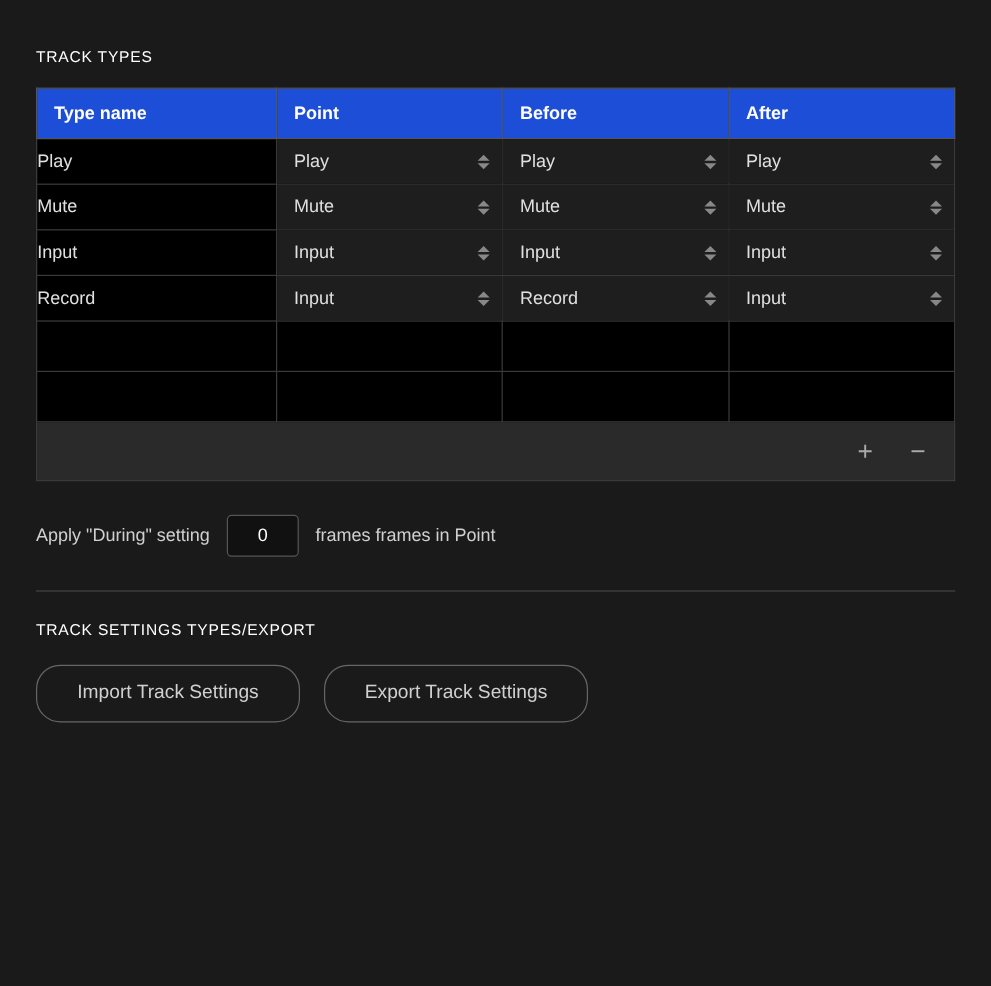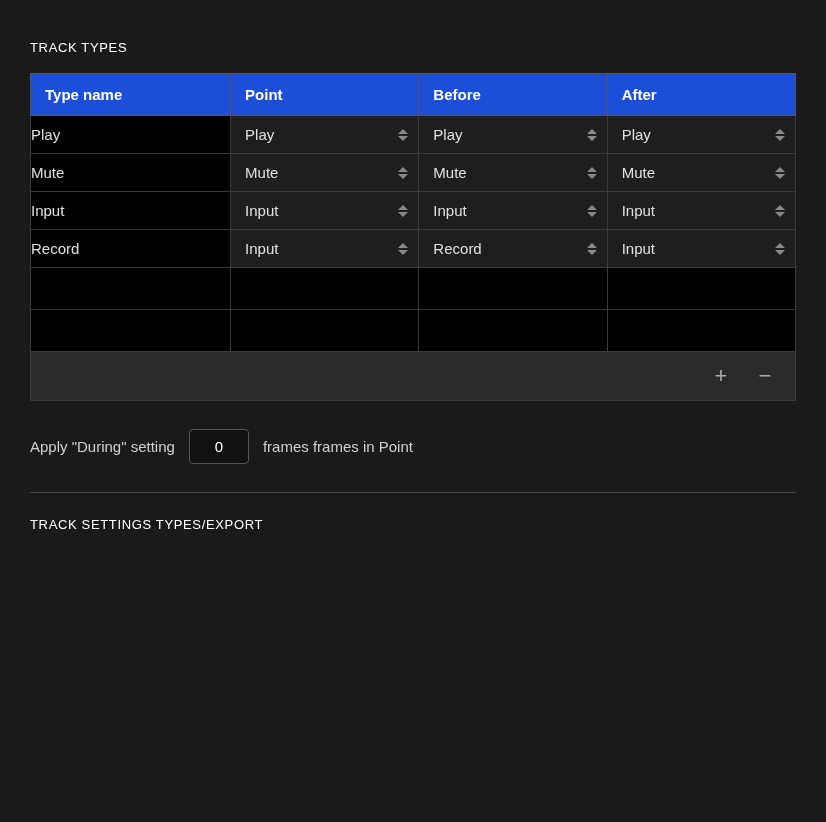--- a/index.html
+++ b/index.html
@@ -300,13 +300,15 @@
   <span>Apply "During" setting</span>
   <input class="frames-input" type="text" value="0" style="">
   <span>frames frames in Point</span>
 </div>
 
 <hr class="divider">
 
 <h2 class="section-title">TRACK SETTINGS TYPES/EXPORT</h2>
 
 <div class="import-export-row">
+  <button class="action-btn">Import Track Settings</button>
+  <button class="action-btn">Export Track Settings</button>
 </div>
 
 </body></html>

